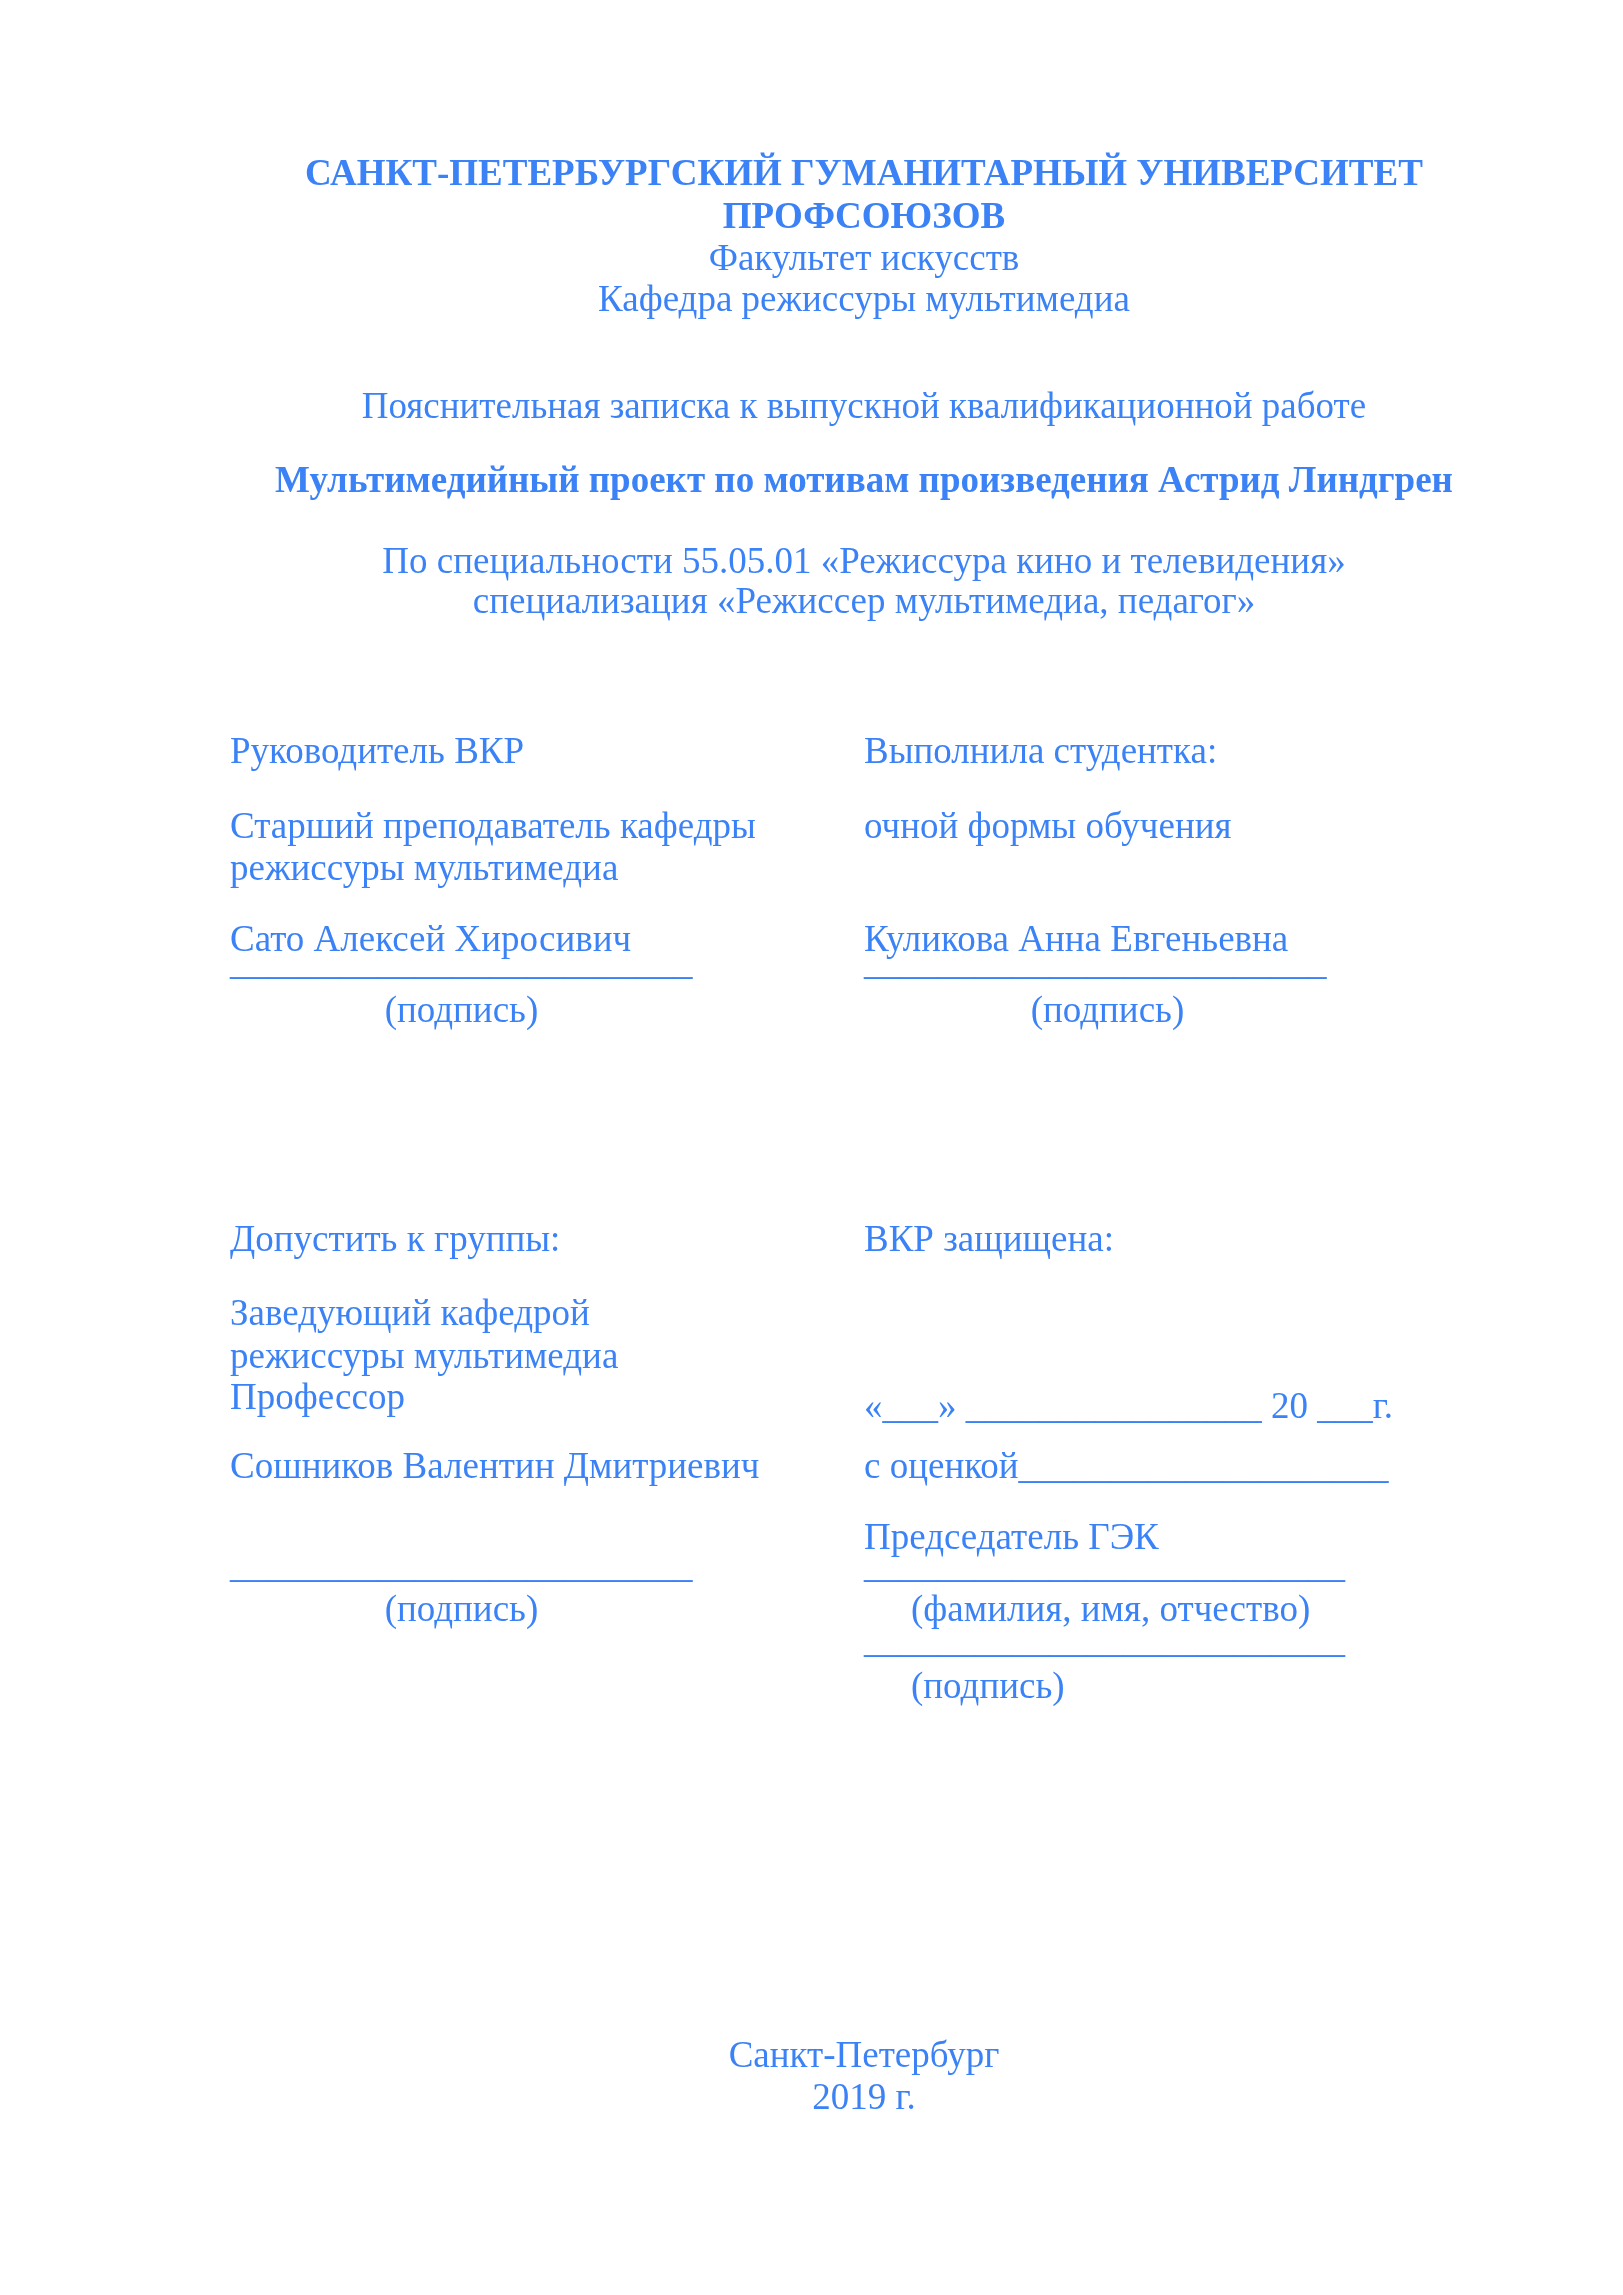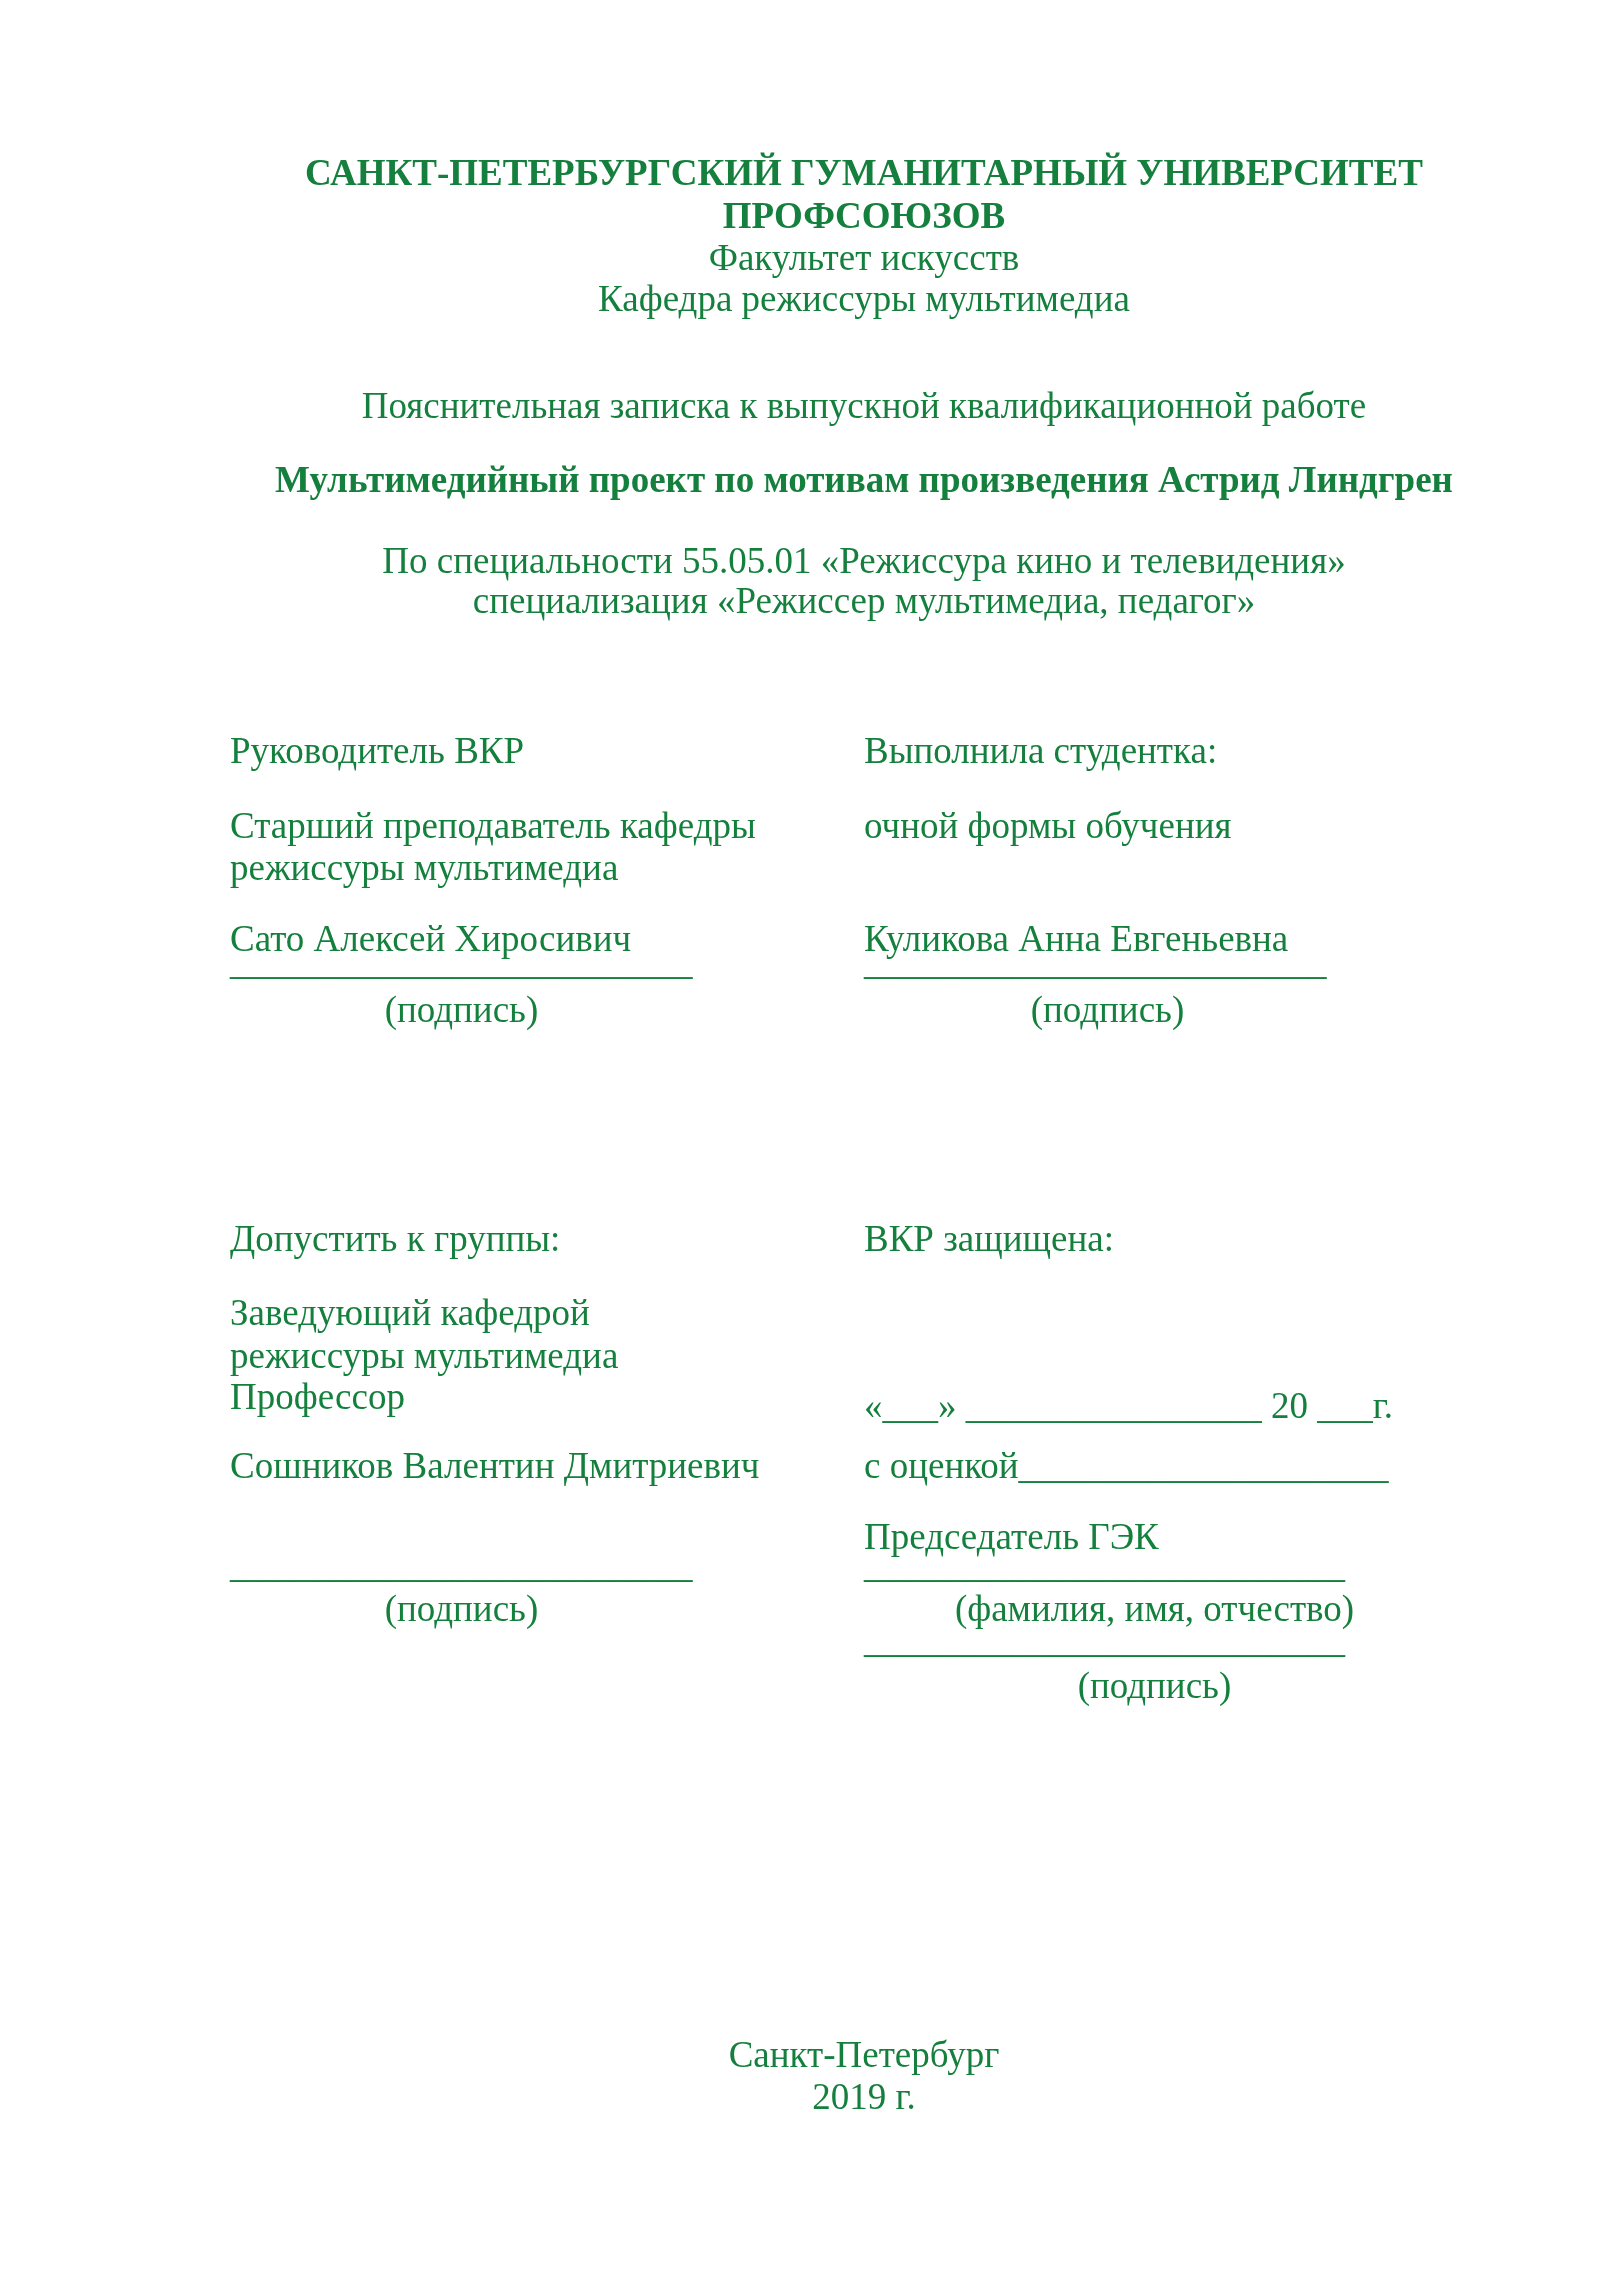--- a/index.html
+++ b/index.html
@@ -8,21 +8,21 @@
     background: #ffffff;
   }
   .page {
     position: relative;
     width: 1623px;
     height: 2196px;
     background: #ffffff;
     font-family: "Liberation Serif", "DejaVu Serif", serif;
     font-size: 37px;
     line-height: 43px;
-    color: #15803d;
+    color: #3b82f6;
     overflow: hidden;
   }
   .line {
     position: absolute;
     white-space: pre;
   }
   .c {            
     left: 228px;
     width: 1272px;
     text-align: center;
@@ -36,21 +36,20 @@
     text-align: center;
   }
   .cap-r {                     
     left: 864px;
     width: 487px;
     text-align: center;
   }
   .cap-r2 {                    
     left: 911px;
     width: 487px;
-    text-align: center;
   }
   .b { font-weight: bold; }
 </style>
 </head>
 <body>
 
 <div class="page">
 
   <div class="line c b" style="top:151px">САНКТ-ПЕТЕРБУРГСКИЙ ГУМАНИТАРНЫЙ УНИВЕРСИТЕТ ПРОФСОЮЗОВ</div>
   <div class="line c" style="top:277px">Кафедра режиссуры мультимедиа</div>

